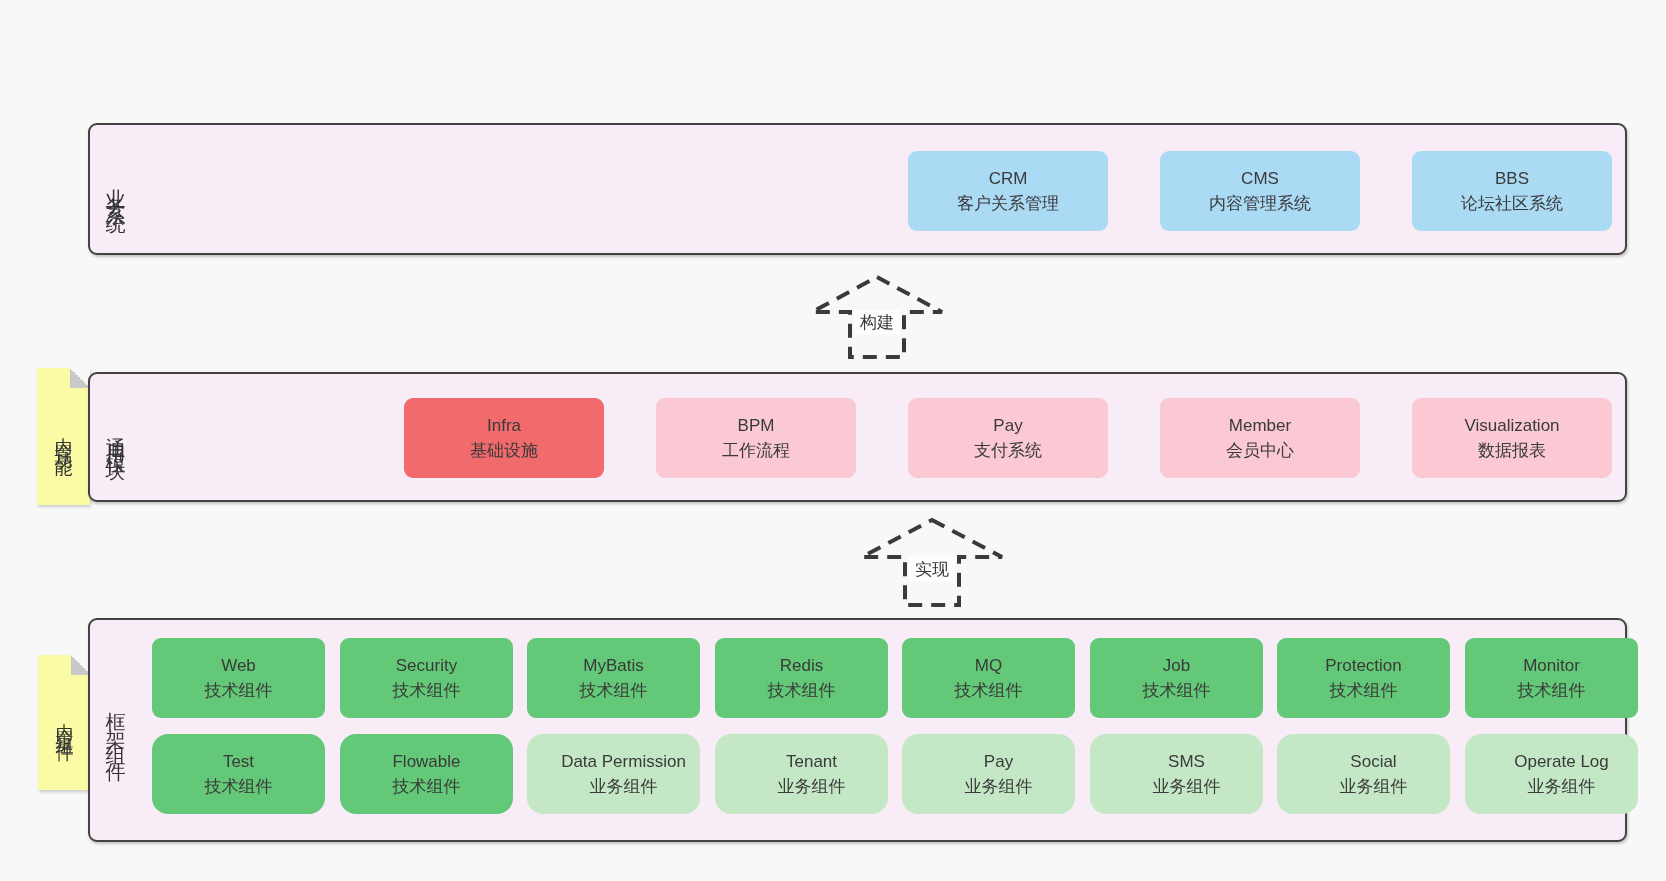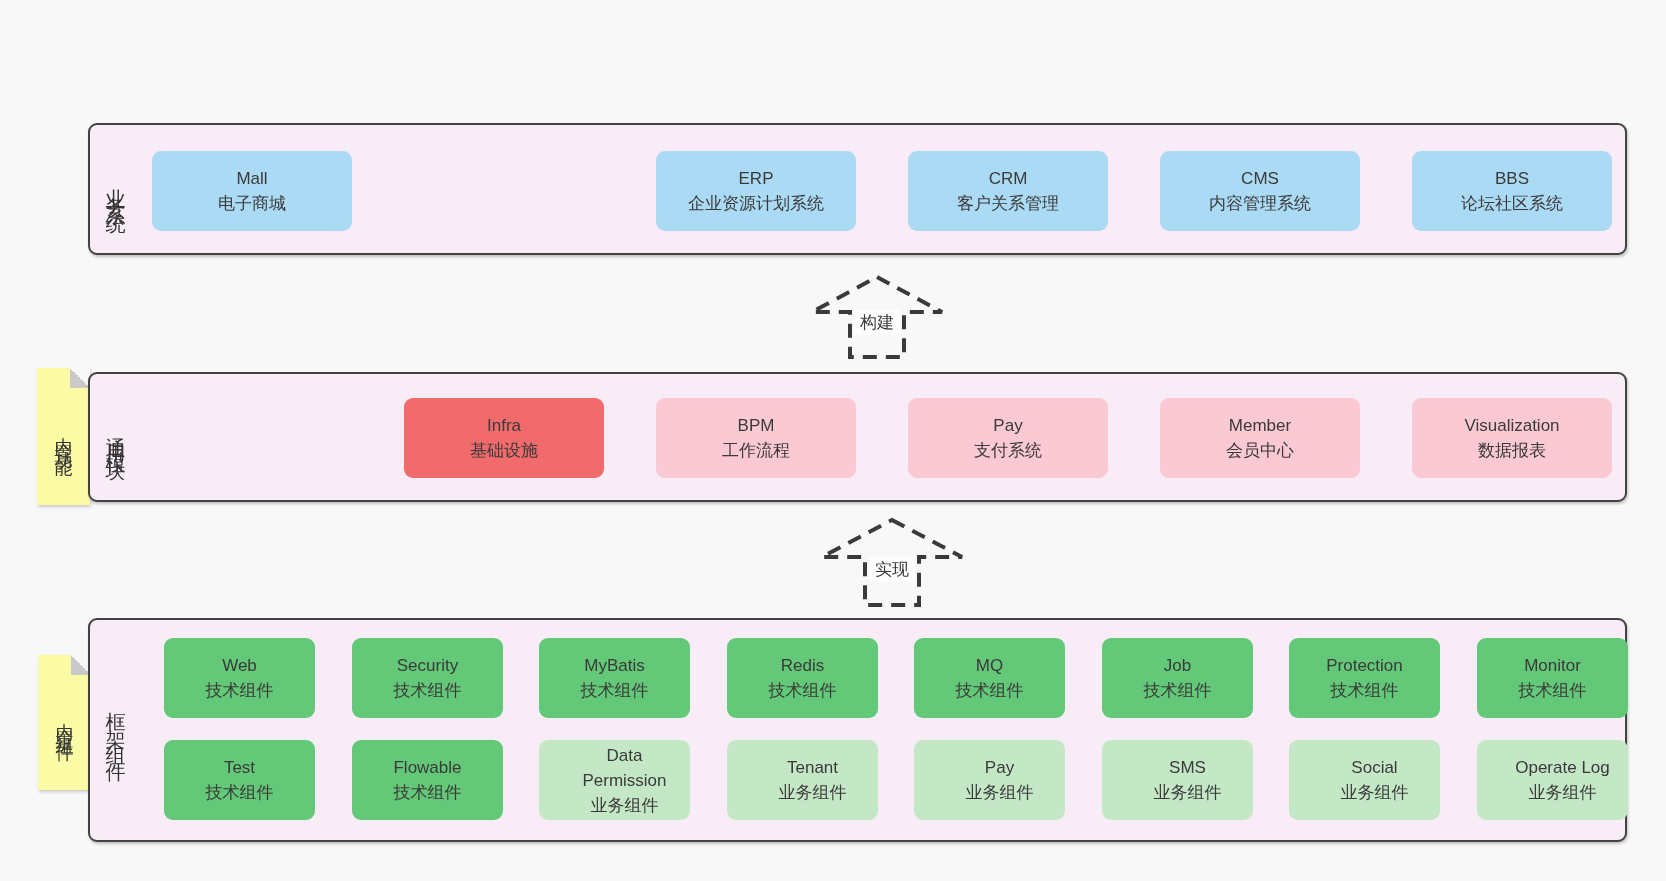--- a/index.html
+++ b/index.html
@@ -26,23 +26,23 @@
   }
   #panel-components .vlabel{letter-spacing:17px;}
   .card{
     position:absolute;width:200px;height:80px;border-radius:9px;
     display:flex;flex-direction:column;align-items:center;justify-content:center;
     text-align:center;font-size:17px;line-height:25px;
     padding:0 12px;box-sizing:border-box;
   }
   #panel-business .card{top:26px;}
   #panel-modules .card{top:24px;}
-  #panel-components .card{width:151px;margin-left:12px;}
+  #panel-components .card{width:173px;}
   #panel-components .row1{top:18px;}
-  #panel-components .row2{top:120px;}
+  #panel-components .row2{top:114px;border-radius:16px;}
   .c-blue{background:var(--blue,#abdaf4);}
   .c-red{background:var(--red,#f16b6c);}
   .c-pink{background:var(--pink,#fac9d3);}
   .c-green{background:var(--green_dark,#63c877);}
   .c-green-light{background:var(--green_light,#c4e8c6);padding-left:32px;}
   .tab{
     position:absolute;width:53px;z-index:1;box-sizing:border-box;
     background:var(--yellow,#fbfaa5);
     box-shadow:1px 2px 3px rgba(0,0,0,0.18);
   }
@@ -64,28 +64,20 @@
     background:#fdfdfd;padding:1px 6px;font-size:17px;white-space:nowrap;color:#3a3a3a;
   }
   #arrow-build .arrow-label{top:52px;}
   #arrow-implement .arrow-label{top:56px;}
 </style>
 </head>
 <body>
 
 <section class="panel" id="panel-business">
   <div class="vlabel">业务系统</div>
-  <div class="card c-blue" style="left:62px">
-    <div>Mall</div>
-    <div>电子商城</div>
-  </div>
-  <div class="card c-blue" style="left:566px">
-    <div>ERP</div>
-    <div>企业资源计划系统</div>
-  </div>
   <div class="card c-blue" style="left:818px">
     <div>CRM</div>
     <div>客户关系管理</div>
   </div>
   <div class="card c-blue" style="left:1070px">
     <div>CMS</div>
     <div>内容管理系统</div>
   </div>
   <div class="card c-blue" style="left:1322px">
     <div>BBS</div>
@@ -122,21 +114,21 @@
   <div class="card c-pink" style="left:1322px">
     <div>Visualization</div>
     <div>数据报表</div>
   </div>
   <div class="card c-pink" style="left:1070px">
     <div>Member</div>
     <div>会员中心</div>
   </div>
 </section>
 
-<div class="arrow" id="arrow-implement" style="left:812px;top:513px;width:160px;height:97px">
+<div class="arrow" id="arrow-implement" style="left:852px;top:513px;width:160px;height:97px">
   <svg width="160" height="97" viewBox="0 0 160 97">
     <polygon points="80,7 150,44 107,44 107,92 53,92 53,44 10,44" fill="none" stroke="#3a3a3a" stroke-width="4" stroke-dasharray="14 9"></polygon>
   </svg>
   <span class="arrow-label">实现</span>
 </div>
 
 <div class="tab" id="tab-components">
   <span class="fold"></span>
   <span class="tab-text">内置组件</span>
 </div>

